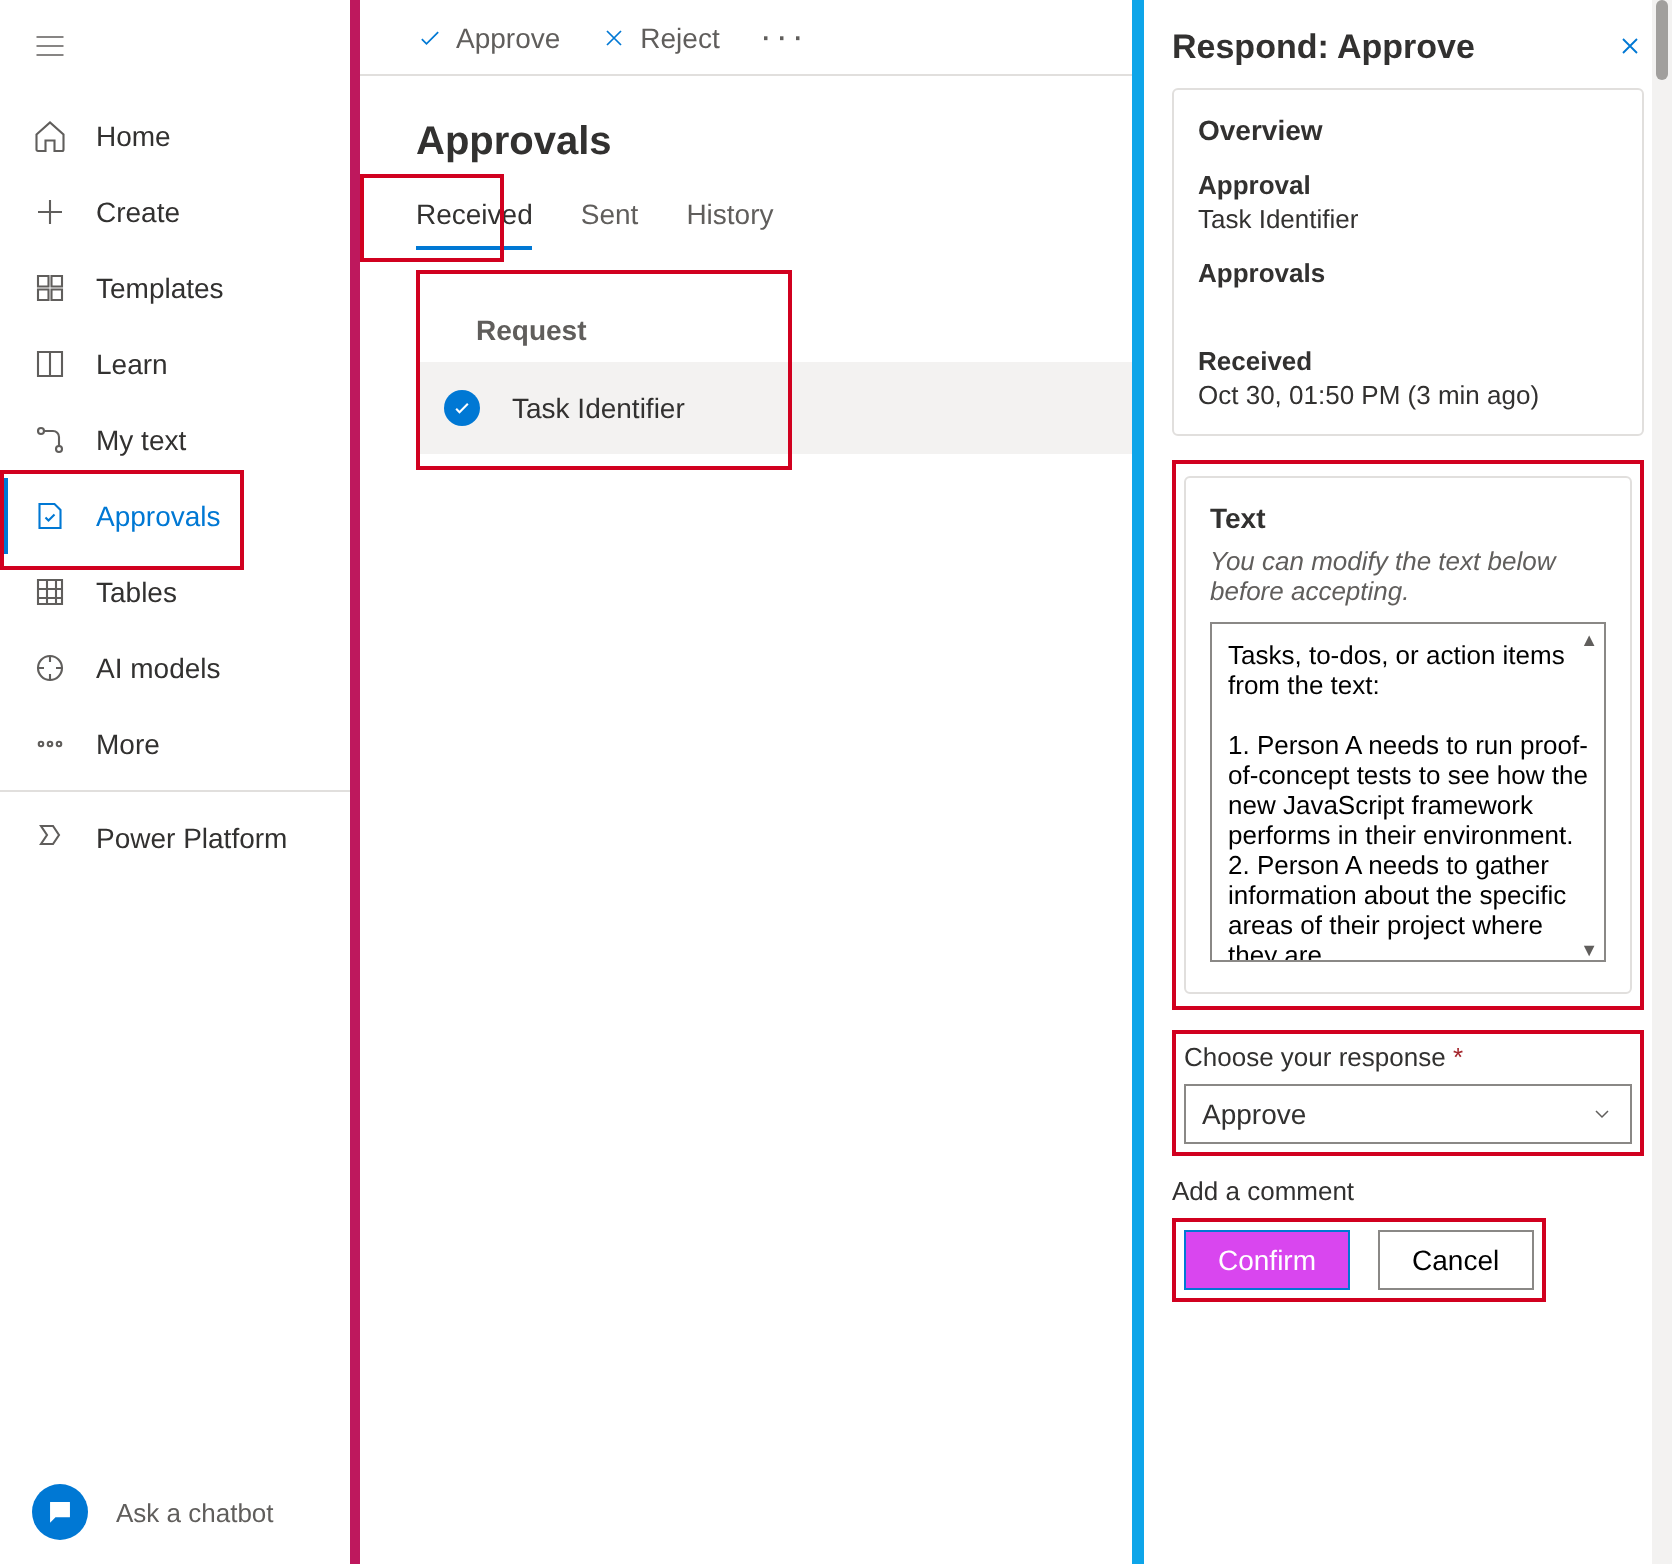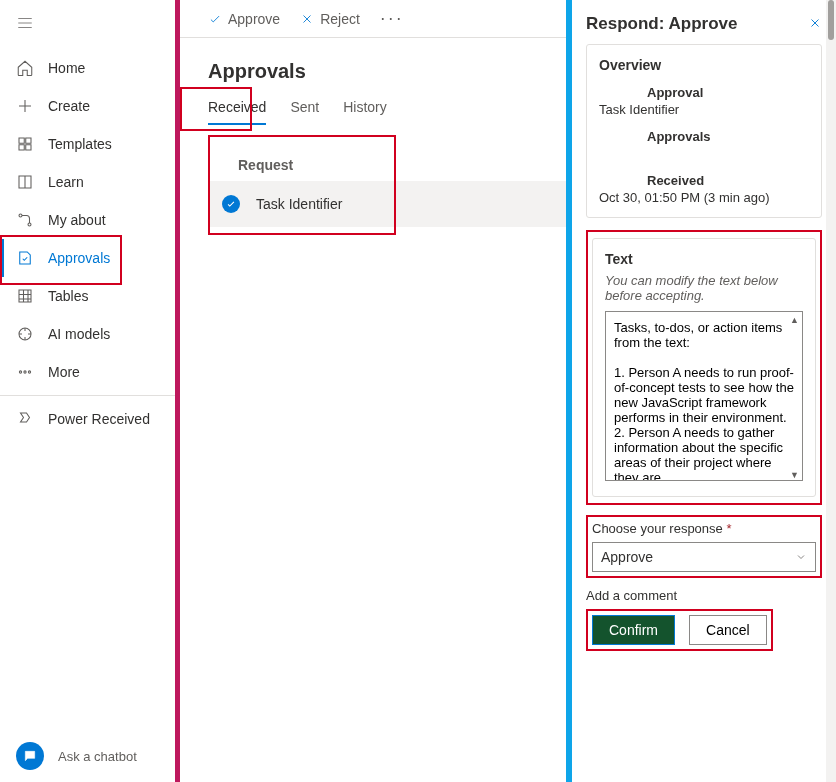--- a/index.html
+++ b/index.html
@@ -44,31 +44,31 @@
   
   .panel { position: absolute; right: 0; top: 0; width: 270px; height: 782px; background: #fff; padding: 14px 14px 14px 14px; overflow: hidden; border-left: 6px solid #0ea5e9; }
   .panel-scroll { position: absolute; right: 0; top: 0; bottom: 0; width: 10px; background: #f3f2f1; }
   .panel-scroll .thumb { position: absolute; top: 0; left: 2px; right: 2px; height: 40px; background: #a19f9d; border-radius: 3px; }
   .panel-head { display: flex; justify-content: space-between; align-items: center; margin-bottom: 10px; }
   .panel-title { font-size: 17px; font-weight: 600; }
   .panel-close { cursor: pointer; }
   .panel-close svg { width: 14px; height: 14px; stroke: #0078d4; stroke-width: 1.6; fill: none; }
   .card { border: 1px solid #e1dfdd; border-radius: 3px; padding: 12px 12px; margin-bottom: 12px; }
   .card h4 { font-size: 14px; font-weight: 600; margin-bottom: 6px; }
-  .card .label { font-size: 13px; font-weight: 600; margin-top: 12px; margin-left: 48px; }
+  .card .label { font-size: 13px; font-weight: 600; margin-top: 12px; }
   .card .value { font-size: 13px; color: #323130; margin-top: 2px; }
   .hint { font-size: 13px; color: #605e5c; font-style: italic; margin: 6px 0 8px 0; }
   .textarea { width: 100%; height: 170px; border: 1px solid #8a8886; font-family: inherit; font-size: 13px; padding: 8px 8px; resize: none; position: relative; }
   .section-label { font-size: 13px; font-weight: 400; margin-bottom: 6px; }
   .req-star { color: #a4262c; }
   .select { border: 1px solid #8a8886; padding: 6px 8px; display: flex; justify-content: space-between; align-items: center; cursor: pointer; }
   .select svg { width: 12px; height: 12px; stroke: #605e5c; stroke-width: 1.5; fill: none; }
   .actions { display: flex; gap: 14px; margin-top: 8px; }
   .btn { padding: 6px 16px; border: 1px solid #8a8886; background: #fff; cursor: pointer; font-family: inherit; font-size: 14px; }
-  .btn.primary { background: #14532d; border-color: #0078d4; color: #fff; }
+  .btn.primary { background: #d946ef; border-color: #0078d4; color: #fff; }
   .red-wrap { border: 2px solid #d1001f; padding: 6px 4px; margin-bottom: 10px; }
   .red-wrap.tight { padding: 4px 4px; }
   .ta-scroll { position: relative; }
   .ta-scroll .tiny-up, .ta-scroll .tiny-down { position: absolute; right: 4px; font-size: 9px; color: #605e5c; }
   .ta-scroll .tiny-up { top: 4px; }
   .ta-scroll .tiny-down { bottom: 4px; }
 </style>
 </head>
 <body>
 
@@ -112,21 +112,21 @@
       <span>Learn</span>
     </div>
     <div class="nav-item">
       <span class="icon">
           <svg viewBox="0 0 24 24">
             <circle cx="6" cy="6" r="2"></circle>
             <circle cx="18" cy="18" r="2"></circle>
             <path d="M8 6h6a4 4 0 0 1 4 4v6"></path>
           </svg>
         </span>
-      <span>My about</span>
+      <span>My text</span>
     </div>
     <div class="nav-item active">
       <span class="icon">
           <svg viewBox="0 0 24 24">
             <path d="M9 4H5v16h14V8l-4-4H9z"></path>
             <path d="M9 13l2 2 4-4"></path>
           </svg>
         </span>
       <span>Approvals</span>
     </div>
@@ -158,21 +158,21 @@
         </span>
       <span>More</span>
     </div>
     <div class="nav-sep"></div>
     <div class="nav-item">
       <span class="icon">
           <svg viewBox="0 0 24 24">
             <path d="M6 4h8l4 6-4 6H6l4-6z"></path>
           </svg>
         </span>
-      <span>Power Received</span>
+      <span>Power Platform</span>
     </div>
   </div>
   <div class="sidebar-bottom">
     <div class="chatbot-icon">
         <svg viewBox="0 0 24 24">
           <path d="M4 4h16v12H8l-4 4z"></path>
         </svg>
       </div>
     <span class="chatbot-label">Ask a chatbot</span>
   </div>

